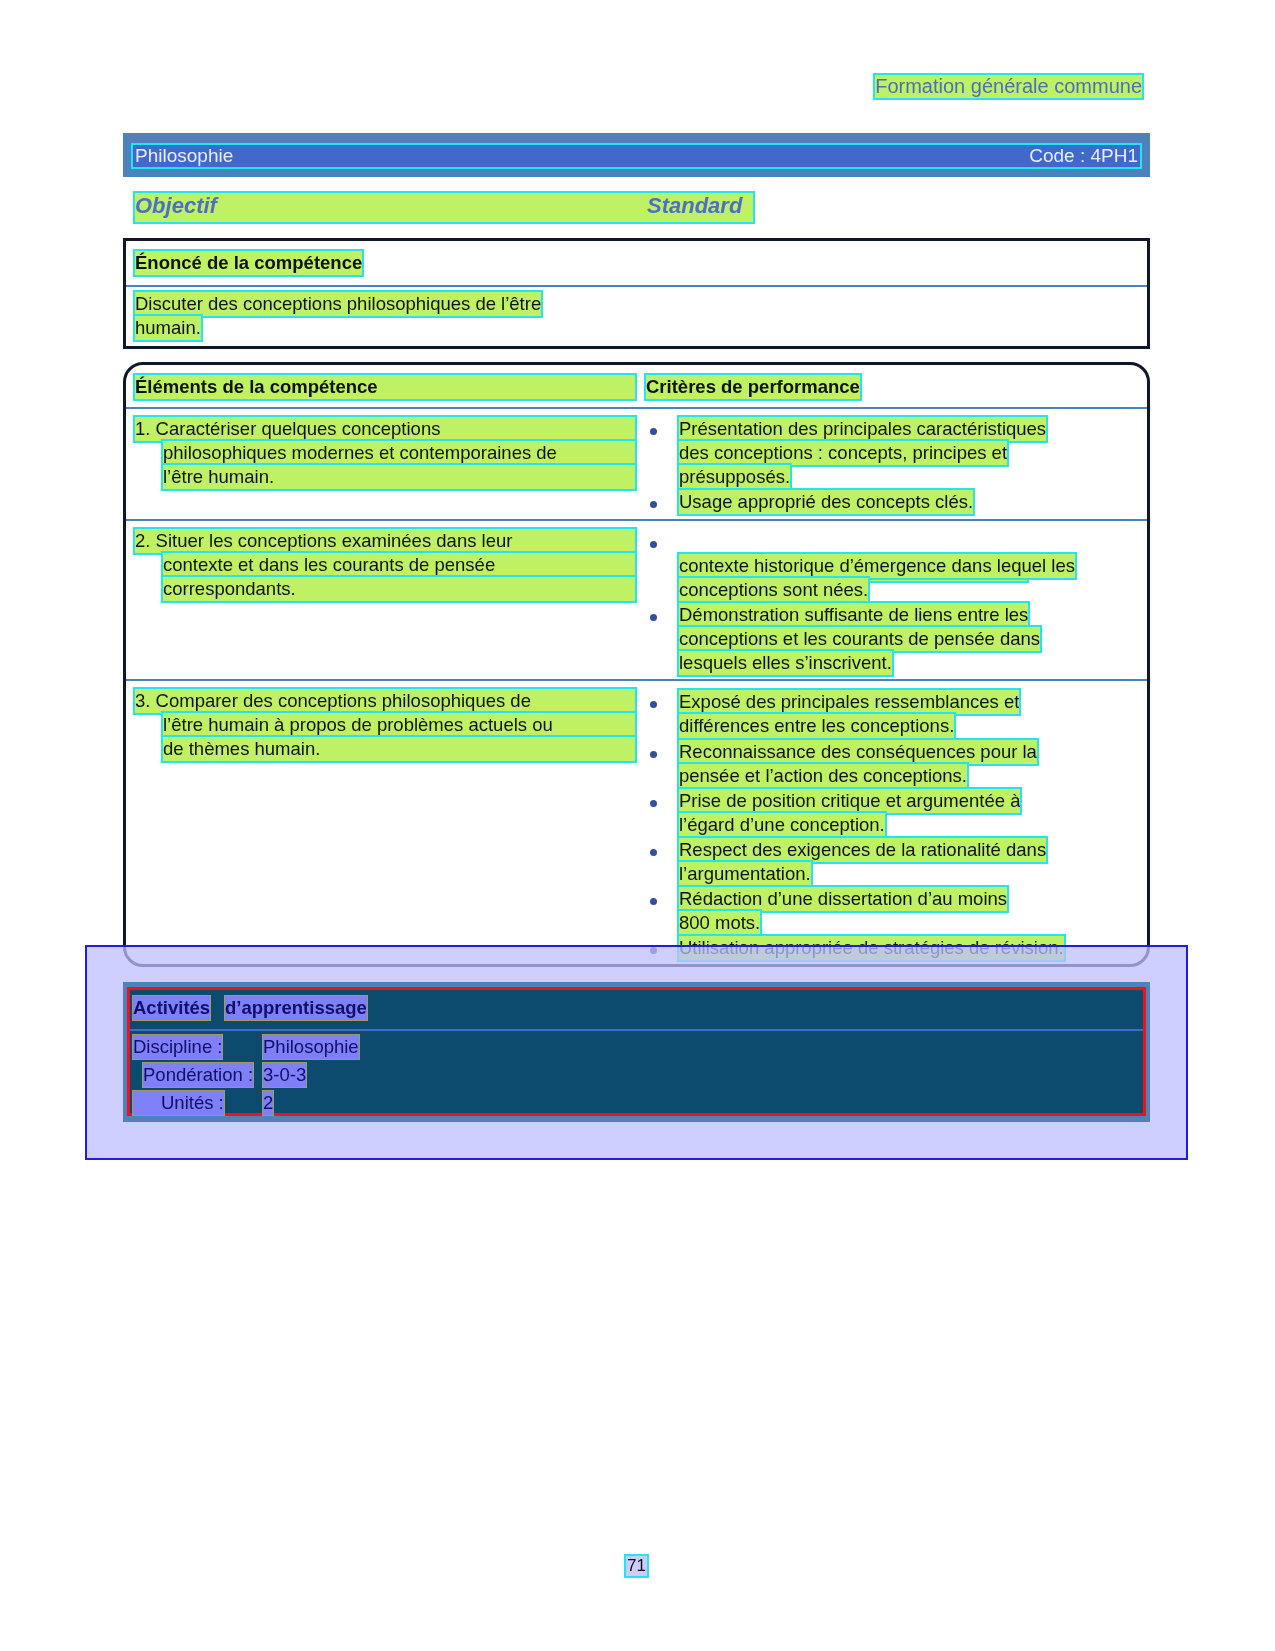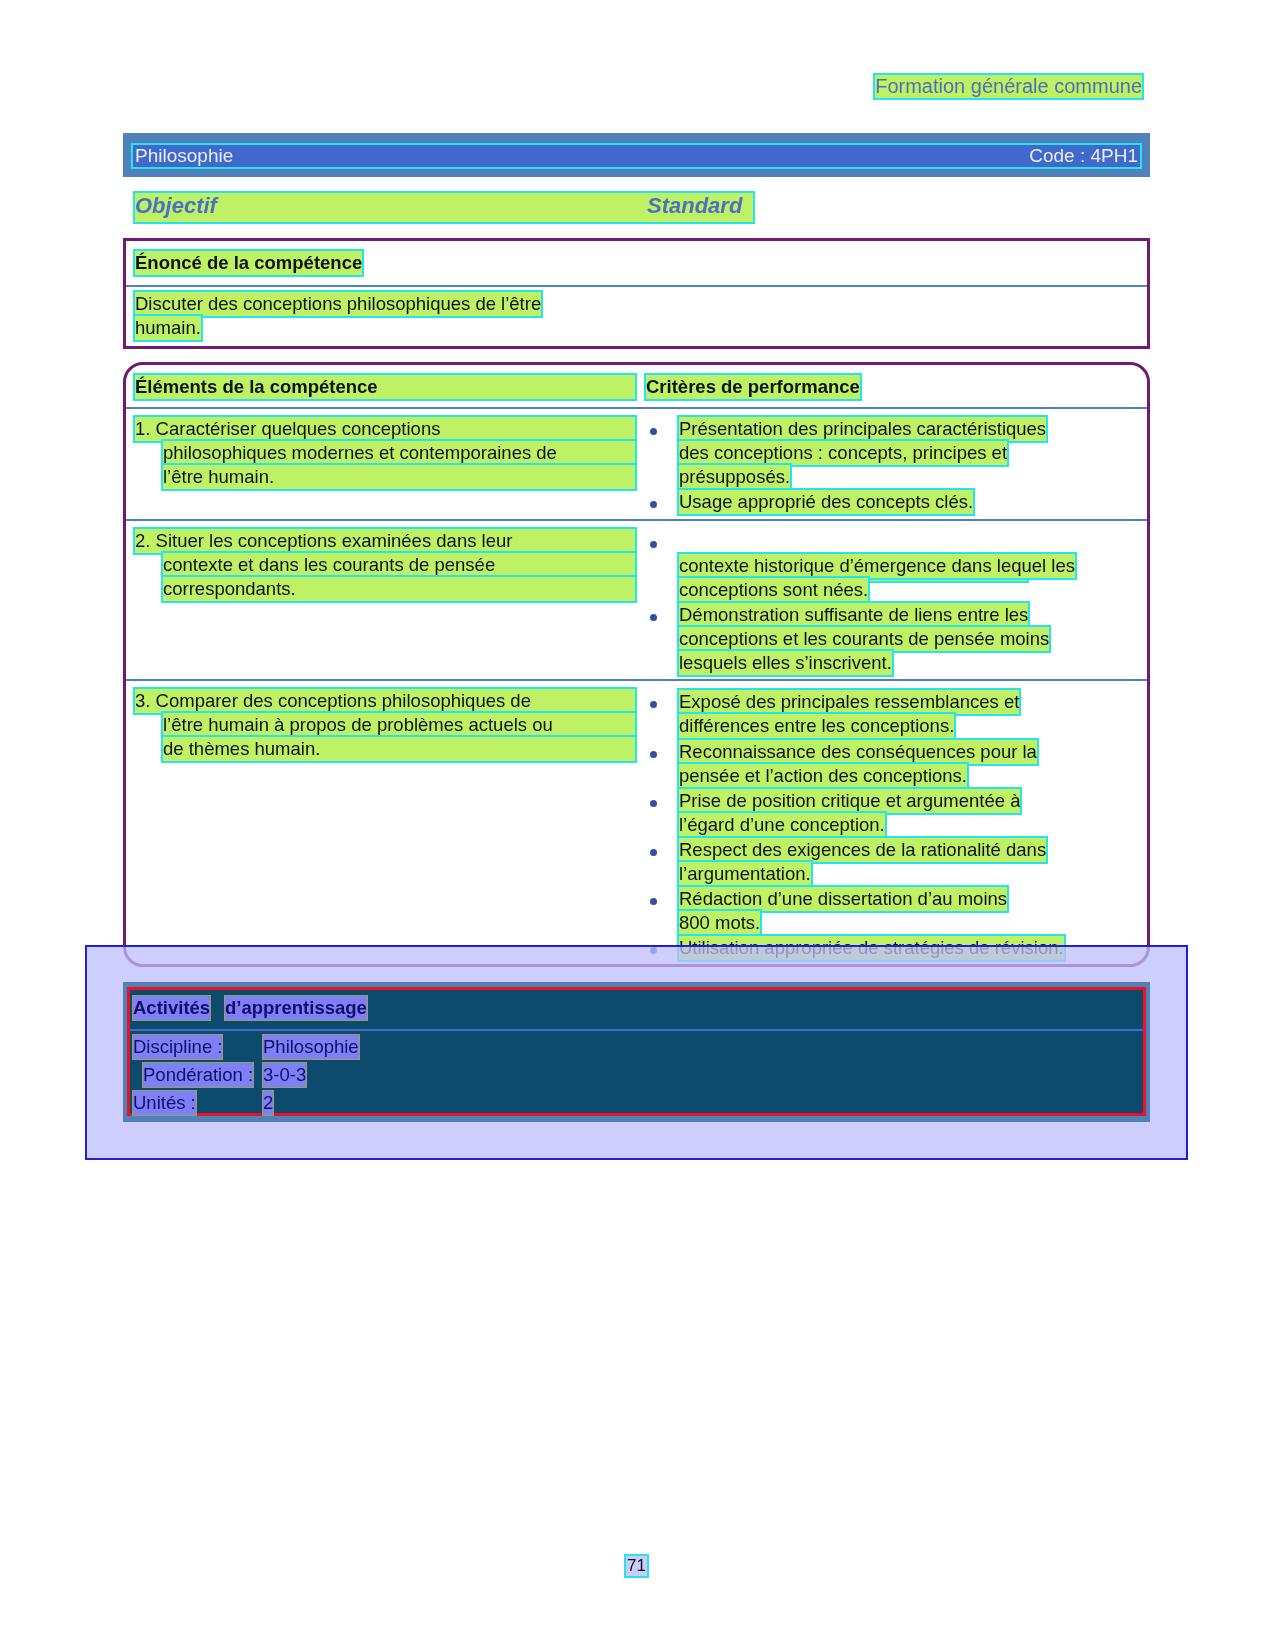--- a/index.html
+++ b/index.html
@@ -4,21 +4,21 @@
 <style>
   html, body { margin:0; padding:0; }
   body { width:1275px; height:1651px; background:#fff; position:relative; font-family:"Liberation Sans", sans-serif; color:#111; overflow:hidden; }
   .abs { position:absolute; }
   .hl { background:#bef264; outline:2px solid #22e5f0; }
   .top-right { right:133px; top:75px; font-size:20px; color:#4e6fb8; }
   .band { left:123px; top:133px; width:1027px; height:44px; background:#4f81bd; }
   .band-inner { position:absolute; left:10px; right:10px; top:12px; height:22px; background:#4169cc; outline:2px solid #22e5f0; color:#e8eeff; font-size:19px; display:flex; justify-content:space-between; align-items:center; padding:0 2px; }
   .obj { left:135px; top:193px; width:618px; height:29px; font-size:22px; font-weight:bold; font-style:italic; color:#4f6fc4; }
   .obj span { position:absolute; top:0; }
-  .box { border:3px solid #701a75; box-sizing:border-box; background:#fff; }
+  .box { border:3px solid #0f172a; box-sizing:border-box; background:#fff; }
   .t1 { left:123px; top:238px; width:1027px; height:111px; }
   .t1 .head { height:44px; border-bottom:2px solid #4f81bd; position:relative; }
   .t2 { left:123px; top:362px; width:1027px; height:605px;border-radius:20px; }
   .row-line { position:absolute; left:0; right:0; height:2px; background:#4f81bd; }
   .txt { position:absolute; font-size:18.5px; line-height:24px; white-space:nowrap; }
   .bold { font-weight:bold; }
   .bullet { position:absolute; width:7px; height:7px; border-radius:50%; background:#2f4fa0; }
   .overlay-outer { left:85px; top:945px; width:1103px; height:215px; background:rgba(190,190,255,0.75); border:2px solid #1f1fd6; box-sizing:border-box; }
   .act { left:123px; top:982px; width:1027px; height:140px; background:#4f81bd; }
   .act-inner { position:absolute; left:4px; top:5px; right:4px; bottom:6px; background:#0c4a6e; border:3px solid #ee1122; box-sizing:border-box; }
@@ -72,21 +72,21 @@
   <div>
     <span class="txt hl" style="left:9px; top:164px; width:500px;">2.  Situer les conceptions examinées dans leur</span>
     <span class="txt hl" style="left:37px; top:188px; width:472px;">contexte et dans les courants de pensée</span>
     <span class="txt hl" style="left:37px; top:212px; width:472px;">correspondants.</span>
     <span class="bullet" style="left:524px; top:176px;"></span>
     <span class="txt hl" style="left:553px; top:165px;margin-top:27px;">Exposé de certains aspects significatifs du</span>
     <span class="txt hl" style="left:553px; top:189px;">contexte historique d’émergence dans lequel les</span>
     <span class="txt hl" style="left:553px; top:213px;">conceptions sont nées.</span>
     <span class="bullet" style="left:524px; top:249px;"></span>
     <span class="txt hl" style="left:553px; top:238px;">Démonstration suffisante de liens entre les</span>
-    <span class="txt hl" style="left:553px; top:262px;">conceptions et les courants de pensée moins</span>
+    <span class="txt hl" style="left:553px; top:262px;">conceptions et les courants de pensée dans</span>
     <span class="txt hl" style="left:553px; top:286px;">lesquels elles s’inscrivent.</span>
   </div>
   <div class="row-line" style="top:314px;"></div>
 
   <div>
     <span class="txt hl" style="left:9px; top:324px; width:500px;">3.  Comparer des conceptions philosophiques de</span>
     <span class="txt hl" style="left:37px; top:348px; width:472px;">l’être humain à propos de problèmes actuels ou</span>
     <span class="txt hl" style="left:37px; top:372px; width:472px;">de thèmes humain.</span>
 
     <span class="bullet" style="left:524px; top:336px;"></span>
@@ -118,18 +118,18 @@
 
 <div class="abs act">
   <div class="act-inner">
     <span class="txt bold ahl" style="left:3px; top:6px;">Activités</span>
     <span class="txt bold ahl" style="left:95px; top:6px;">d’apprentissage</span>
     <div class="act-line"></div>
     <span class="txt ahl" style="left:3px; top:45px;">Discipline :</span>
     <span class="txt ahl" style="left:133px; top:45px;">Philosophie</span>
     <span class="txt ahl" style="left:13px; top:73px;">Pondération :</span>
     <span class="txt ahl" style="left:133px; top:73px;">3-0-3</span>
-    <span class="txt ahl" style="left:3px; top:101px;">Unités :</span>
+    <span class="txt ahl" style="left:3px; top:101px;padding-left:28px;">Unités :</span>
     <span class="txt ahl" style="left:133px; top:101px;">2</span>
   </div>
 </div>
 
 <div class="abs pagenum">71</div>
 
 </body></html>

